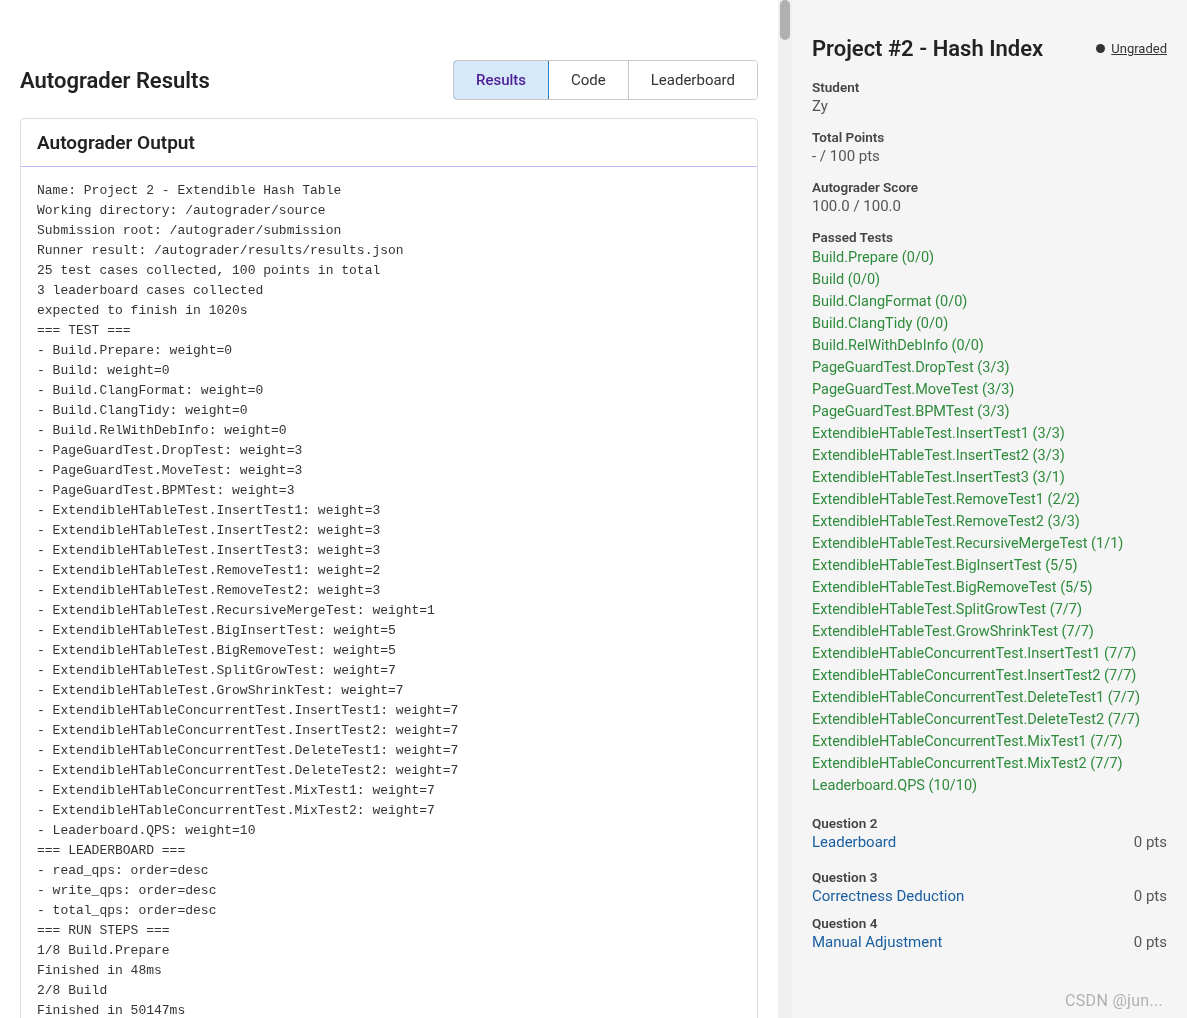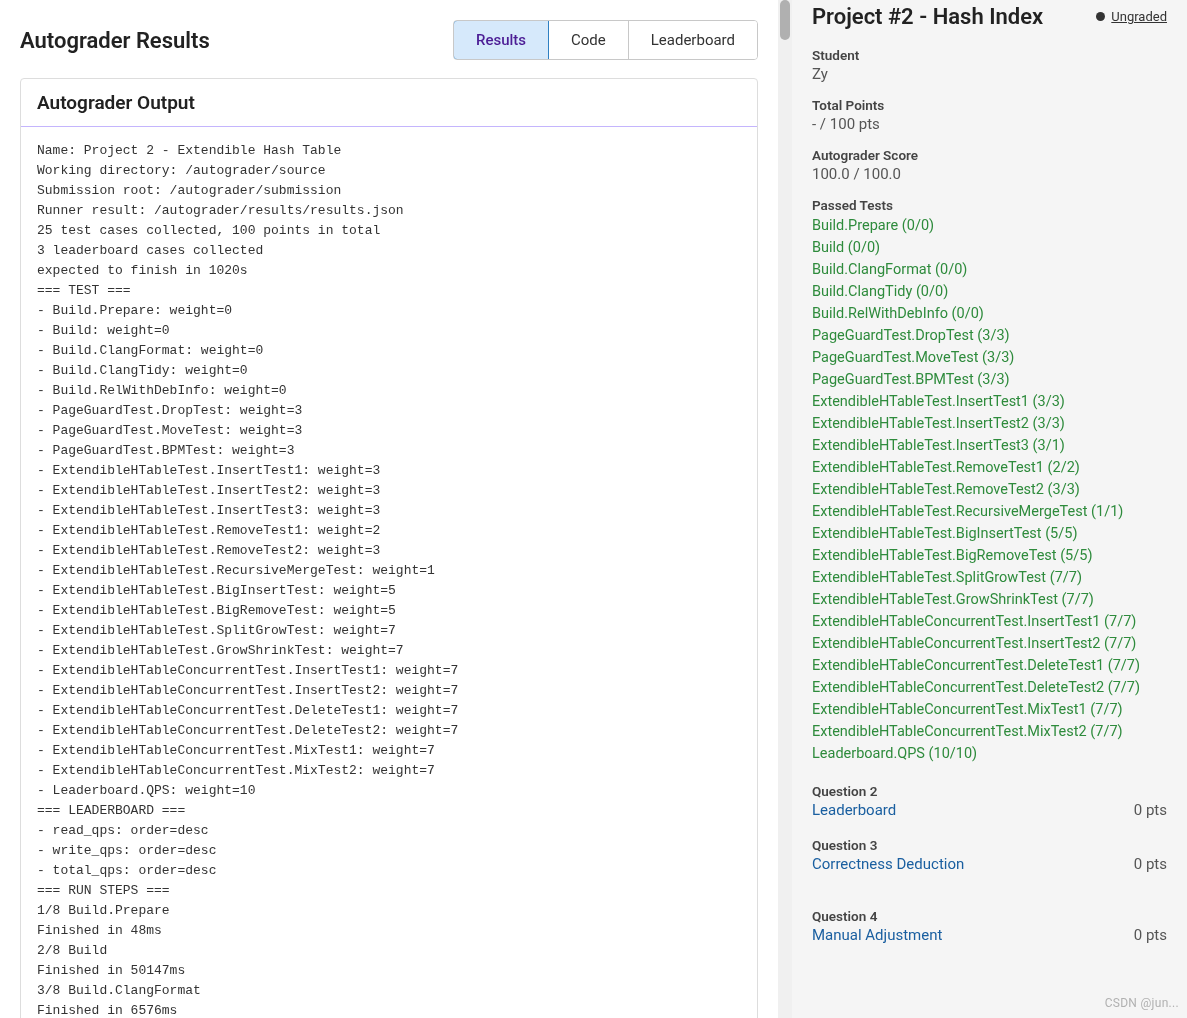--- a/index.html
+++ b/index.html
@@ -11,37 +11,38 @@
     background: #fff;
     display: flex;
     width: 1187px;
     height: 1018px;
     overflow: hidden;
   }
   .left-pane {
     width: 778px;
     padding: 20px;
     overflow: hidden;
+    margin-top: 40px;
   }
   .scroll-gutter {
     width: 14px;
     background: #f0f0f0;
     position: relative;
   }
   .scroll-thumb {
     position: absolute;
     top: 0; left: 2px;
     width: 10px; height: 40px;
     background: #b0b0b0;
     border-radius: 5px;
   }
   .right-pane {
     flex: 1;
     background: #f5f5f5;
-    padding: 4px 20px 0 20px;
+    padding: 36px 20px 0 20px;
     overflow: hidden;
     font-size: 14.5px;
   }
   .header-row {
     display: flex;
     justify-content: space-between;
     align-items: center;
     margin-bottom: 18px;
   }
   .page-title {
@@ -147,23 +148,23 @@
     color: #1a5fa0;
     font-size: 15px;
     cursor: pointer;
   }
   .question-pts {
     color: #555;
     font-size: 15px;
   }
   .watermark {
     position: absolute;
-    right: 8px;
+    right: 24px;
     bottom: 8px;
-    font-size: 12px;
+    font-size: 16px;
     color: rgba(120,120,120,.55);
     letter-spacing: .3px;
     pointer-events: none;
   }
 </style>
 </head>
 <body>
 
 <div class="left-pane">
   <div class="header-row">
@@ -279,21 +280,21 @@
       <div class="section-label" style="margin-top: 18px;">Question 2</div>
       <div class="question-row">
         <div class="question-link">Leaderboard</div>
         <div class="question-pts">0 pts</div>
       </div>
       <div class="section-label" style="margin-top: 18px;">Question 3</div>
       <div class="question-row">
         <div class="question-link">Correctness Deduction</div>
         <div class="question-pts">0 pts</div>
       </div>
-      <div class="section-label" style="margin-top: 35px;">Question 4</div>
+      <div class="section-label" style="margin-top: 10px;">Question 4</div>
       <div class="question-row">
         <div class="question-link">Manual Adjustment</div>
         <div class="question-pts">0 pts</div>
       </div>
     </div>
 </div>
 
 <div class="watermark">CSDN @jun...</div>
 
 </body></html>

